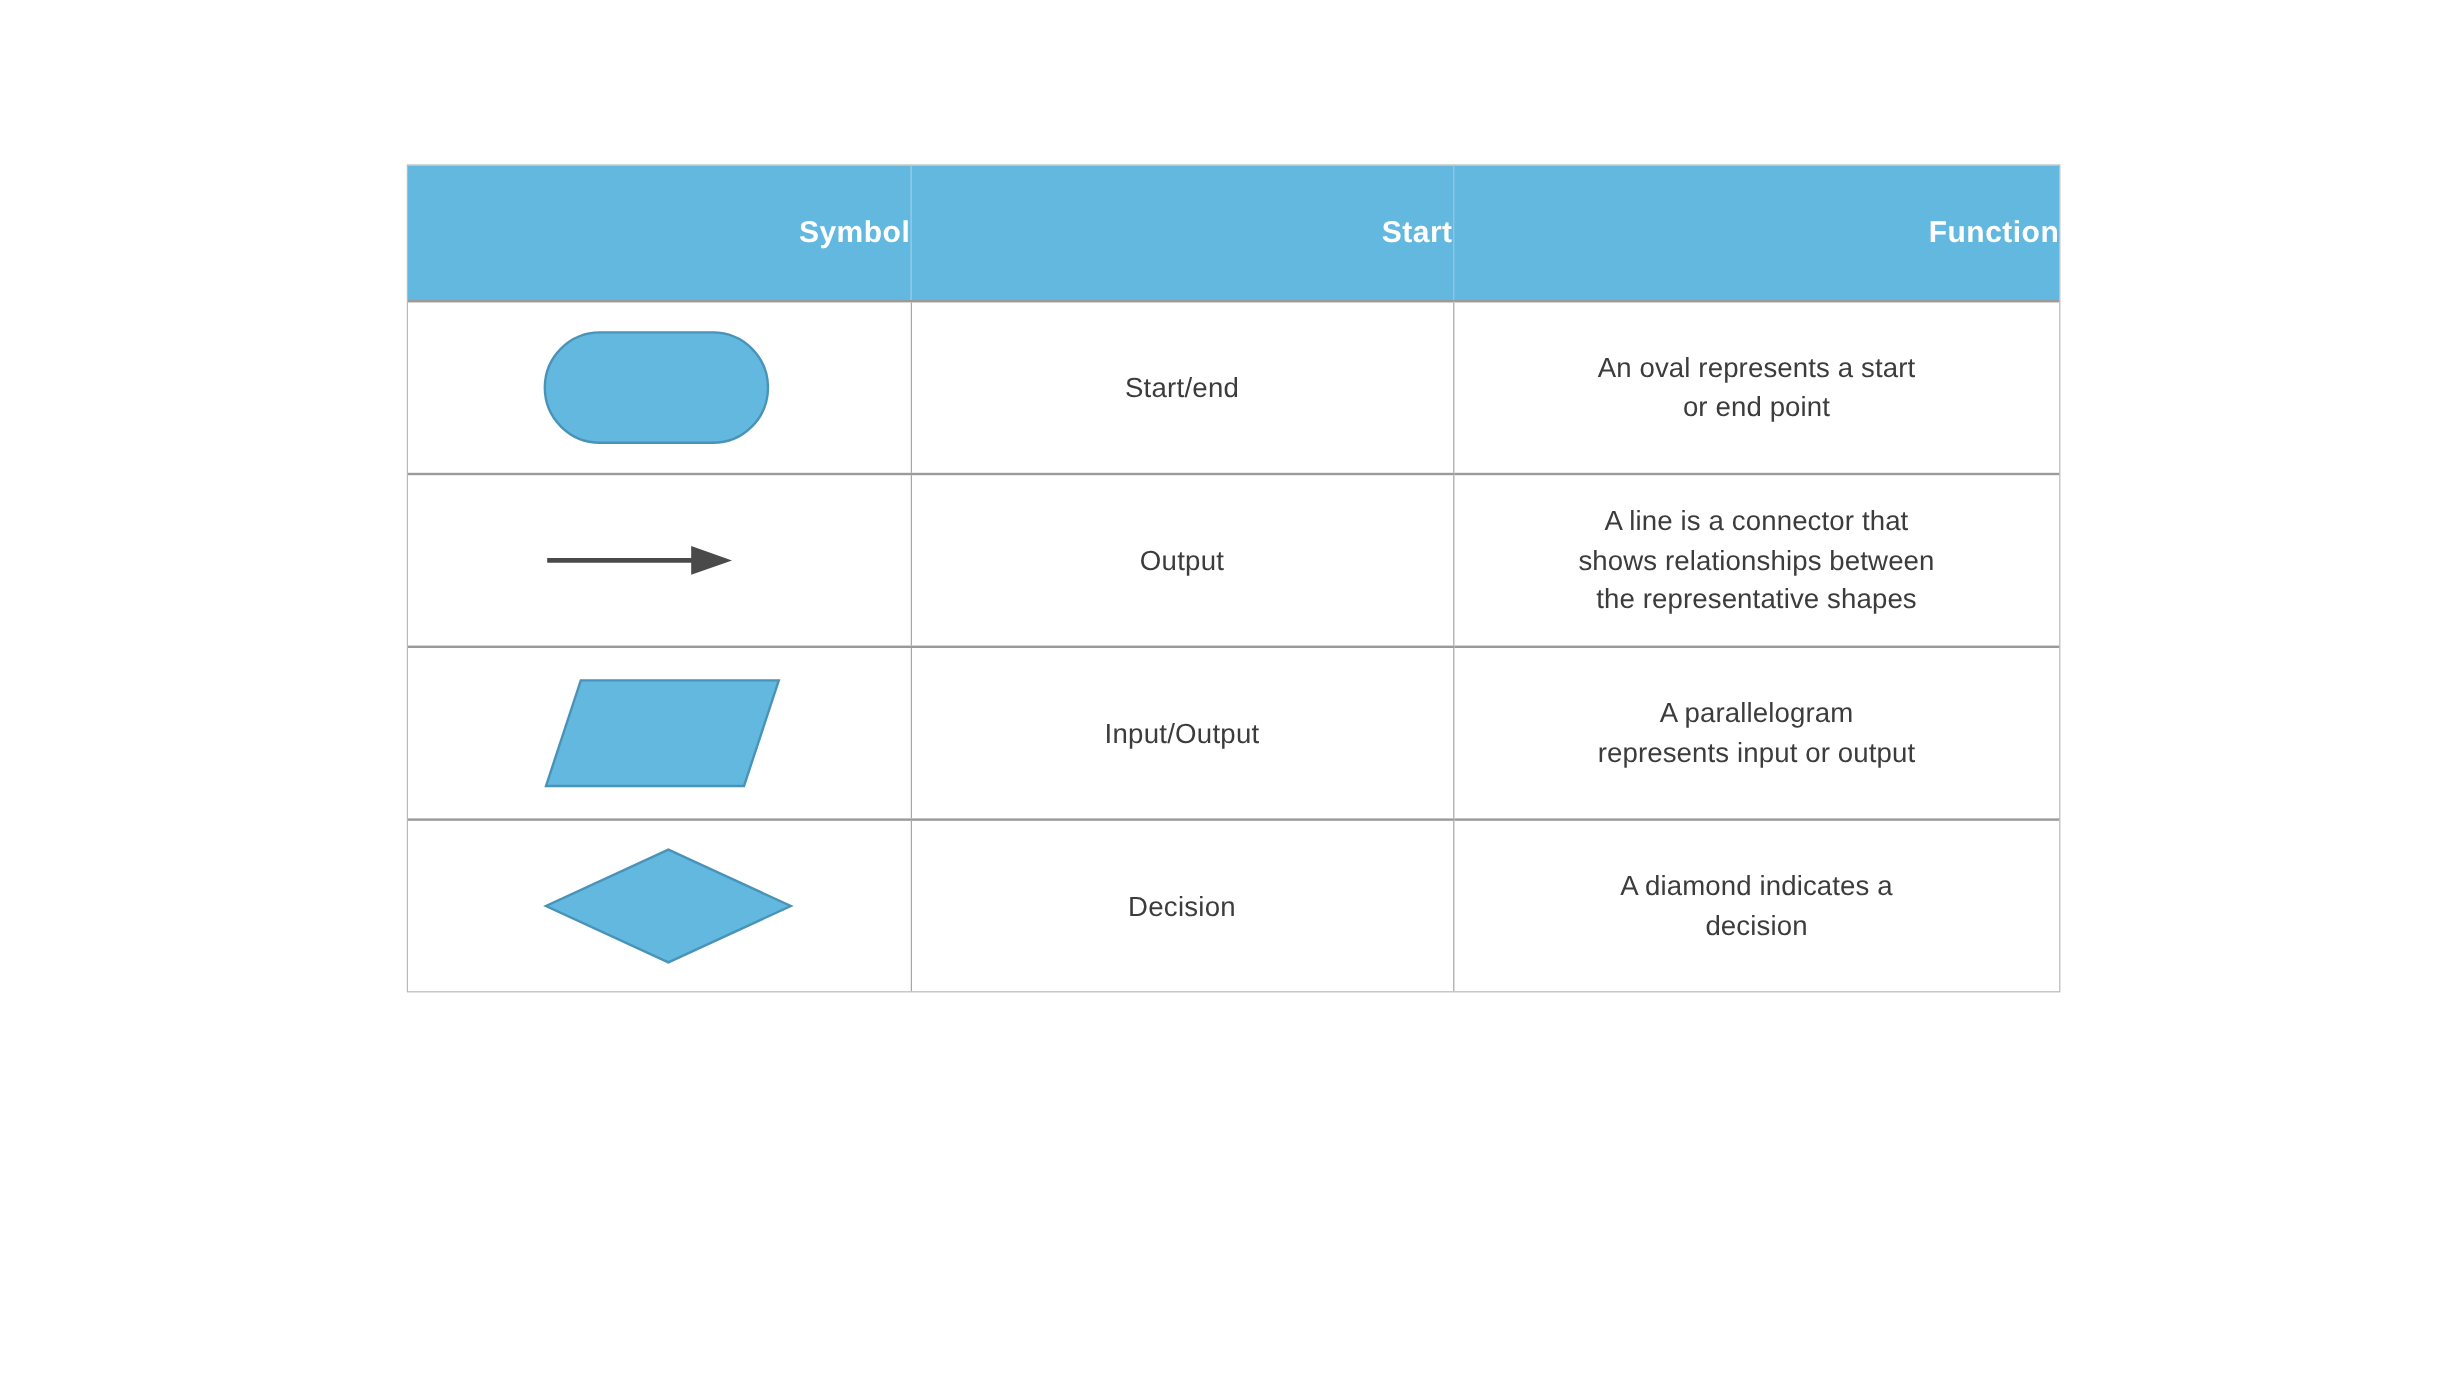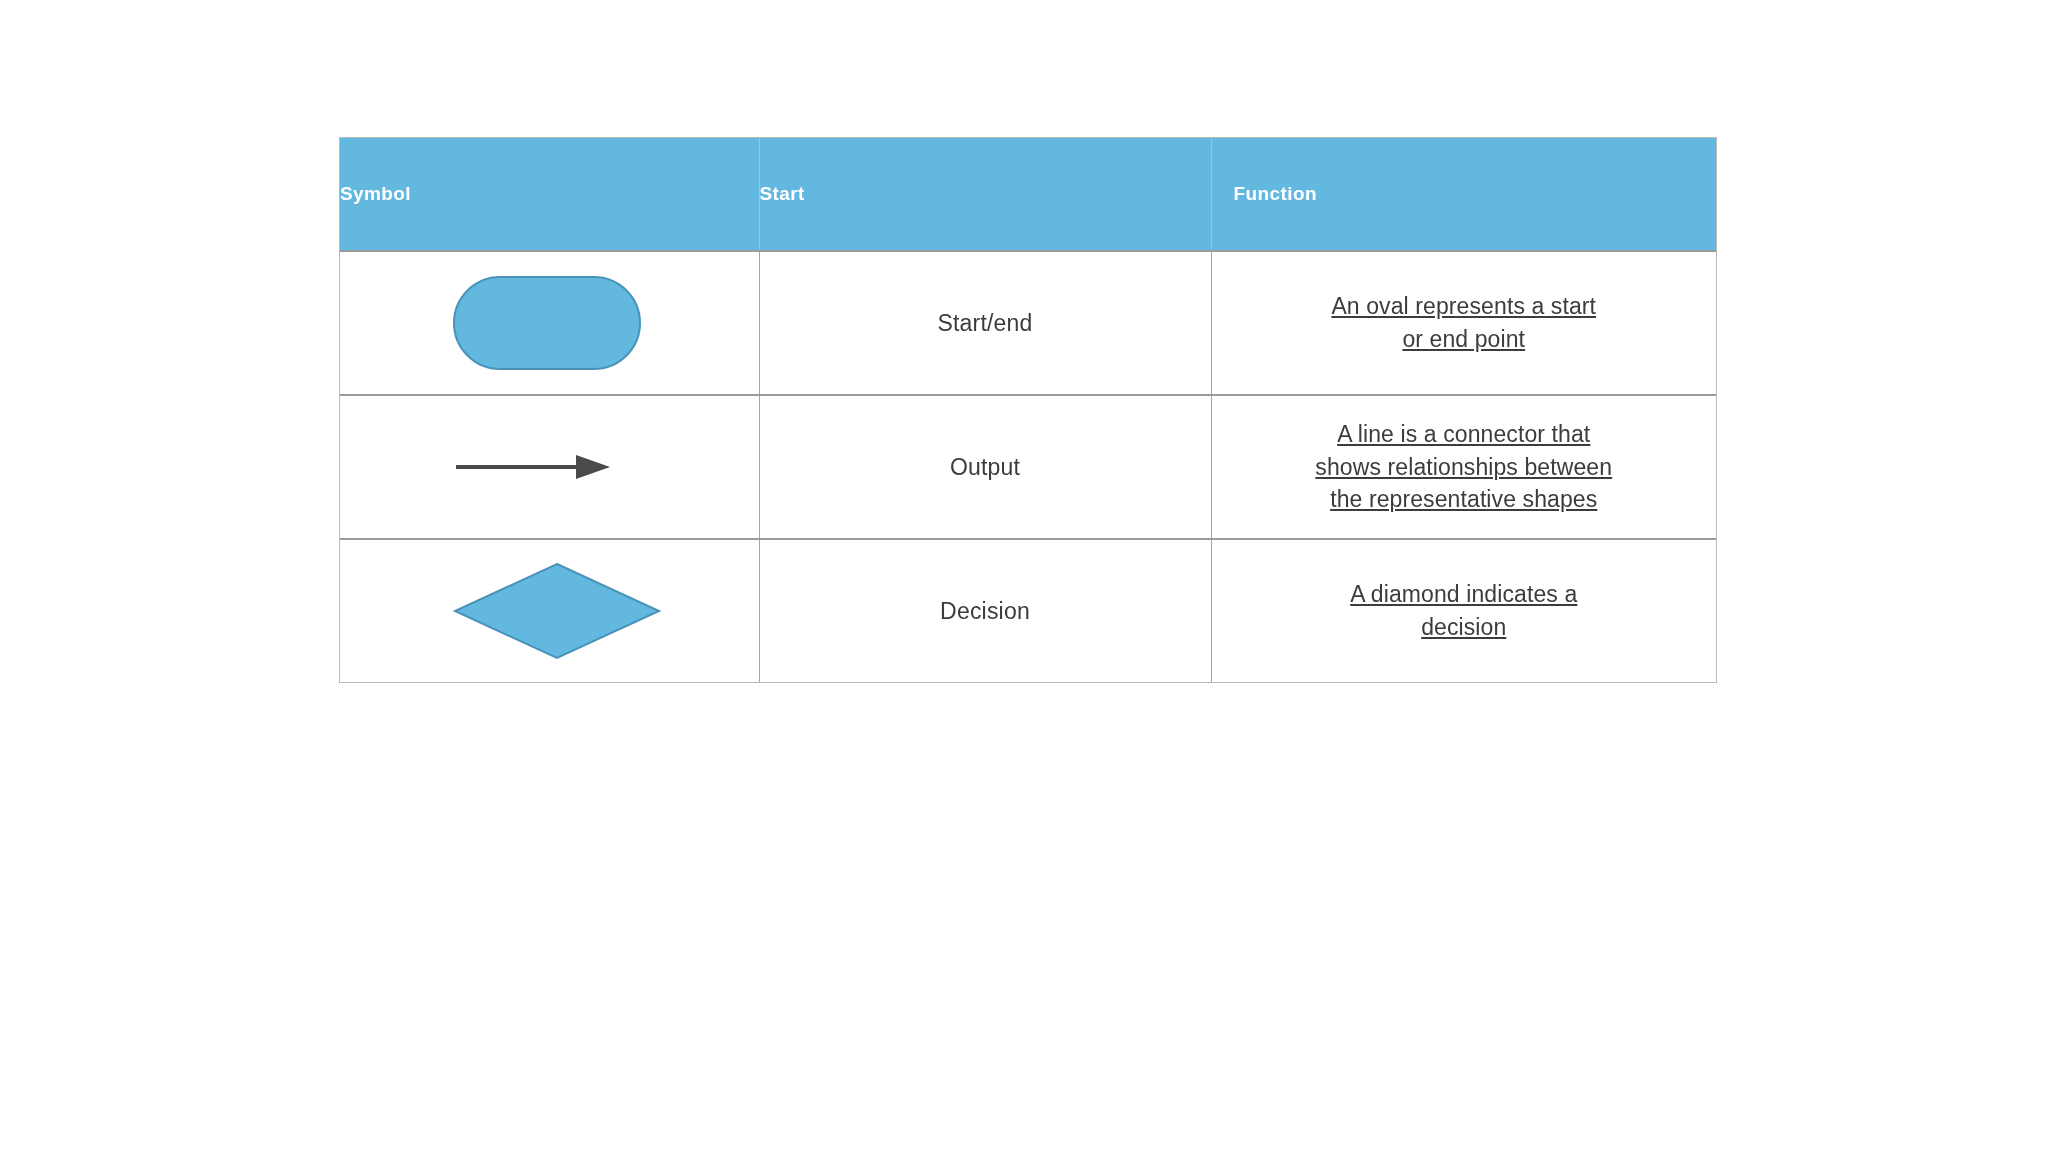--- a/index.html
+++ b/index.html
@@ -35,43 +35,43 @@
   }
 
   #symbol-table col.col-symbol   { width: 419px; }
   #symbol-table col.col-name     { width: 452px; }
   #symbol-table col.col-function { width: 505px; }
 
   
   #symbol-table thead th {
     background: #63b8e0;
     color: #ffffff;
-    font-size: 19px;
+    font-size: 25px;
     font-weight: bold;
     letter-spacing: 0.4px;
     height: 112px;
-    text-align: left;
+    text-align: right;
     vertical-align: middle;
     border-right: 1px solid #8fc6e2;
     border-bottom: 2px solid #9a9a9a;
     padding: 0;
   }
   #symbol-table thead th:last-child { border-right: none; padding-left: 22px; }
 
   
   #symbol-table tbody td {
     border-right: 1px solid #a6a6a6;
     border-bottom: 2px solid #9a9a9a;
     padding: 16px;
     text-align: center;
     vertical-align: middle;
     color: #3c3c3c;
     font-size: 23px;
   }
-  #symbol-table tbody td:last-child { border-right: none; text-decoration: underline; }
+  #symbol-table tbody td:last-child { border-right: none; }
   #symbol-table tbody tr:last-child td { border-bottom: none; }
 
   #symbol-table tbody tr { height: 140px; }
 
   .cell-name {
     font-size: 24px;
     color: #3d3d3d;
     letter-spacing: 0.2px;
   }
   .cell-function {
@@ -154,20 +154,34 @@
               </svg>
             </div>
           </div>
         </td>
         <td class="cell-name">Output</td>
         <td class="cell-function" style="white-space:pre-line">A line is a connector that
 shows relationships between
 the representative shapes</td>
       </tr>
 
+      <tr>
+        <td>
+          <div class="symbol-box">
+            <div class="symbol-inner">
+              <svg width="200" height="94" viewBox="0 0 200 94">
+                <polygon points="32,3 197,3 168,91 3,91" class="shape-fill shape-stroke"></polygon>
+              </svg>
+            </div>
+          </div>
+        </td>
+        <td class="cell-name">Input/Output</td>
+        <td class="cell-function" style="white-space:pre-line">A parallelogram
+represents input or output</td>
+      </tr>
 
 
       <tr>
         <td>
           <div class="symbol-box">
             <div class="symbol-inner">
               <svg width="210" height="100" viewBox="0 0 210 100">
                 <polygon points="105,3 207,50 105,97 3,50" class="shape-fill shape-stroke"></polygon>
               </svg>
             </div>

